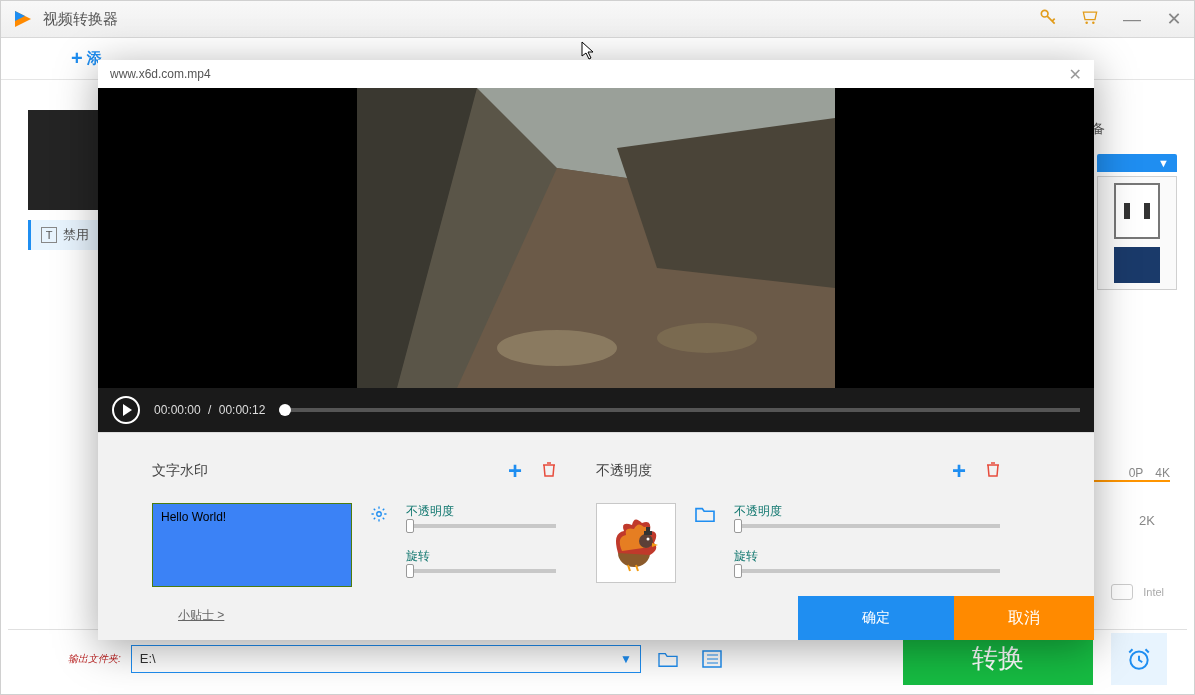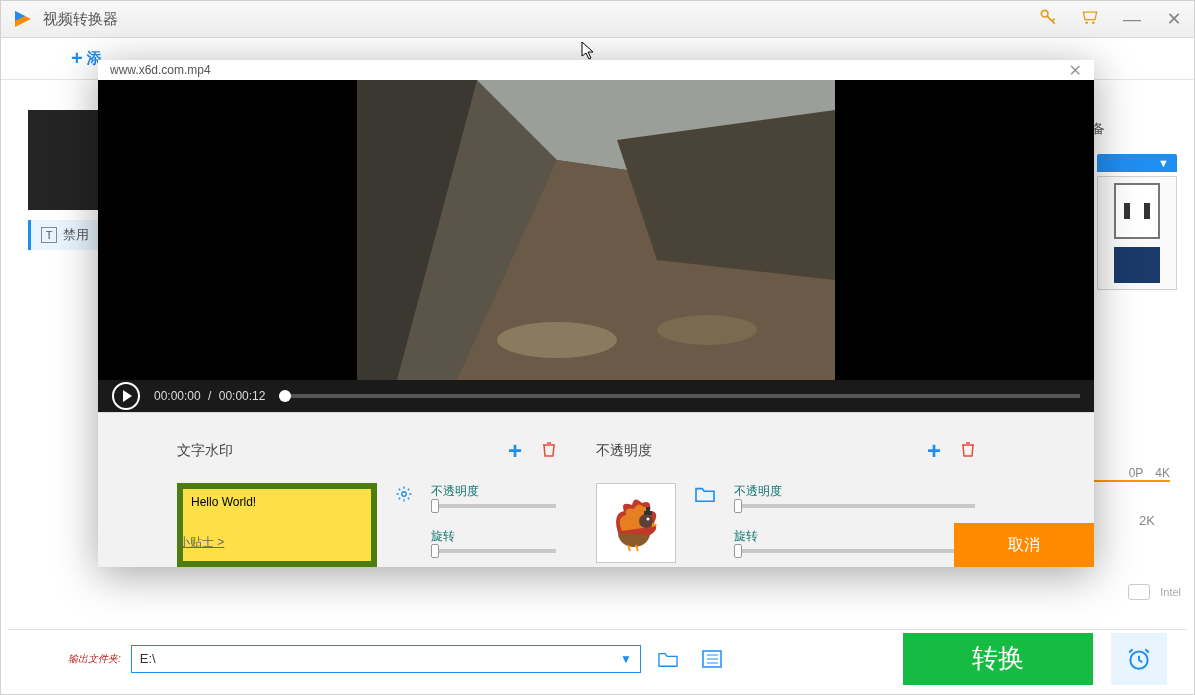--- a/index.html
+++ b/index.html
@@ -24,55 +24,55 @@
 .t-icon { width:16px;height:16px;border:1px solid #888;display:inline-flex;align-items:center;justify-content:center;font-size:11px;}
 
 .right-panel { position:absolute; right:18px; top:110px; width:80px; display:flex; flex-direction:column; gap:4px;}
 .rp-top { height:18px; background:#1f8ef1; border-radius:2px 2px 0 0; display:flex;justify-content:flex-end;align-items:center;padding-right:8px;color:#fff;font-size:11px;}
 .rp-box { border:1px solid #d0d0d0; background:#fafafa; padding:6px; display:flex;flex-direction:column;gap:8px;align-items:center;}
 .rp-inner1{width:46px;height:56px;border:2px solid #777;background:#fff;display:flex;align-items:center;justify-content:center;}
 .rp-inner2{width:46px;height:36px;background:#1a3a6a;}
 .res-row { position:absolute; right:25px; top:466px; display:flex; gap:12px; font-size:12px; color:#888;}
 .res-bar { position:absolute; right:25px; top:480px; width:80px; height:2px; background:#ff9500;}
 .res-2k { position:absolute; right:40px; top:513px; font-size:13px; color:#888;}
-.intel-row { position:absolute; right:14px; top:584px; display:flex; gap:10px; align-items:center;}
+.intel-row { position:absolute; right:31px; top:584px; display:flex; gap:10px; align-items:center;}
 .intel-chip { width:22px;height:16px;border:1px solid #ccc;border-radius:3px;}
 .intel-txt { font-size:11px;color:#aaa;}
 
 
 .bottom-bar { height:58px; border-top:1px solid #e0e0e0; display:flex; align-items:center; padding:0 20px 0 60px; gap:10px; position:absolute; bottom:8px; left:8px; right:8px;}
 .out-label { font-size:10px; color:#b91c1c;font-style:italic;}
 .out-select { flex:0 0 510px; height:28px; border:1px solid #1f8ef1; background:#fff; display:flex;align-items:center;padding:0 8px;font-size:13px;color:#333;justify-content:space-between;}
 .out-select .chev { color:#1f8ef1; font-size:12px;}
 .ico-btn { width:34px;height:28px;display:flex;align-items:center;justify-content:center;color:#1f8ef1;font-size:20px;}
 .convert-btn { width:190px;height:52px;background:#16bb42;color:#fff;font-size:26px;font-weight:500;display:flex;align-items:center;justify-content:center;margin-left:auto;}
 .clock-btn { width:56px;height:52px;background:#e8f4fe;display:flex;align-items:center;justify-content:center;color:#1f8ef1;margin-left:8px;}
 
 
-.modal { position:absolute; left:98px; top:60px; width:996px; height:507px; background:#fff; box-shadow:0 8px 40px rgba(0,0,0,.35); display:flex;flex-direction:column;}
+.modal { position:absolute; left:98px; top:60px; width:996px; height:580px; background:#fff; box-shadow:0 8px 40px rgba(0,0,0,.35); display:flex;flex-direction:column;}
 .modal-title { height:28px; display:flex;align-items:center;padding:0 12px;font-size:12px;color:#555;}
 .modal-title .close { margin-left:auto;color:#999;font-size:16px;}
 .video-area { flex:0 0 300px; background:#000; position:relative; display:flex;align-items:center;justify-content:center;}
 .video-frame { width:478px; height:300px; background:linear-gradient(135deg,#6b6b5a 0%,#4a4a3e 30%,#7a6a55 60%,#3a3a30 100%); position:relative; overflow:hidden;}
 .badge { position:absolute; left:30px; top:8px; width:38px;height:34px;background:#c00;color:#fff;font-size:10px;display:flex;flex-direction:column;align-items:center;justify-content:center;line-height:1.1;}
 .controls { height:44px; background:#1a1a1a; display:flex;align-items:center;padding:0 14px;gap:14px;}
 .play-btn { width:28px;height:28px;border:2px solid #fff;border-radius:50%;display:flex;align-items:center;justify-content:center;}
 .play-tri { width:0;height:0;border-left:9px solid #fff;border-top:6px solid transparent;border-bottom:6px solid transparent;margin-left:2px;}
 .time { color:#ddd;font-size:12px;}
 .seek { flex:1;height:4px;background:#555;position:relative;}
 .seek-thumb { position:absolute;left:0;top:-4px;width:12px;height:12px;background:#fff;border-radius:50%;}
 
-.wm-area { flex:1;background:#f2f2f2;display:flex;padding:24px 79px 0;border-top:1px solid #ddd; position:relative;}
+.wm-area { flex:1;background:#f2f2f2;display:flex;padding:24px 54px 0;border-top:1px solid #ddd; position:relative;}
 .wm-col { flex:1; display:flex;flex-direction:column;}
 .wm-head { display:flex;align-items:center;font-size:14px;color:#444;margin-bottom:18px;}
 .wm-head-icons { margin-left:auto;display:flex;gap:20px;align-items:center;margin-right:40px;}
 .plus-ic { color:#1f8ef1;font-size:24px;font-weight:bold;}
 .trash-ic { color:#e74c3c;font-size:16px;}
 .wm-body { display:flex;gap:18px;}
-.text-input { width:200px;height:84px;border:6px solid #4d7c0f;background:#fde047;padding:6px 8px;font-size:12px;resize:none;}
+.text-input { width:200px;height:84px;border:1px solid #4d7c0f;background:#3b82f6;padding:6px 8px;font-size:12px;resize:none;}
 .gear-ic { color:#1f8ef1;font-size:18px;margin-top:2px;}
 .slider-col { flex:1;display:flex;flex-direction:column;gap:20px;padding-right:40px;}
 .slider-label { font-size:12px;color:#0f766e;margin-bottom:4px;}
 .slider { height:4px;background:#c8c8c8;position:relative;}
 .slider-thumb { position:absolute;left:0;top:-5px;width:8px;height:14px;background:#fff;border:1px solid #999;border-radius:2px;}
 .img-preview { width:80px;height:80px;border:1px solid #c8c8c8;background:#fff;display:flex;align-items:center;justify-content:center;}
 .folder-ic { color:#1f8ef1;font-size:20px;margin-top:2px;}
 
 .tips { position:absolute;left:80px;bottom:16px;font-size:12px;color:#666;text-decoration:underline;}
 
@@ -292,20 +292,23 @@
                 <div class="slider-thumb"></div>
               </div>
           </div>
         </div>
       </div>
     </div>
 
     <a class="tips">小贴士 &gt;</a>
 
     <div class="modal-btns">
+      <div class="ok-btn">
+          <span>确定</span>
+        </div>
       <div class="cancel-btn">
           <span>取消</span>
         </div>
     </div>
   </div>
 </div>
 
 <div class="cursor">
   <svg width="16" height="20" viewBox="0 0 16 20">
       <path d="M2 2 L2 16 L6 13 L9 19 L11 18 L8 12 L13 12 Z" fill="#fff" stroke="#000" stroke-width="1"></path>

